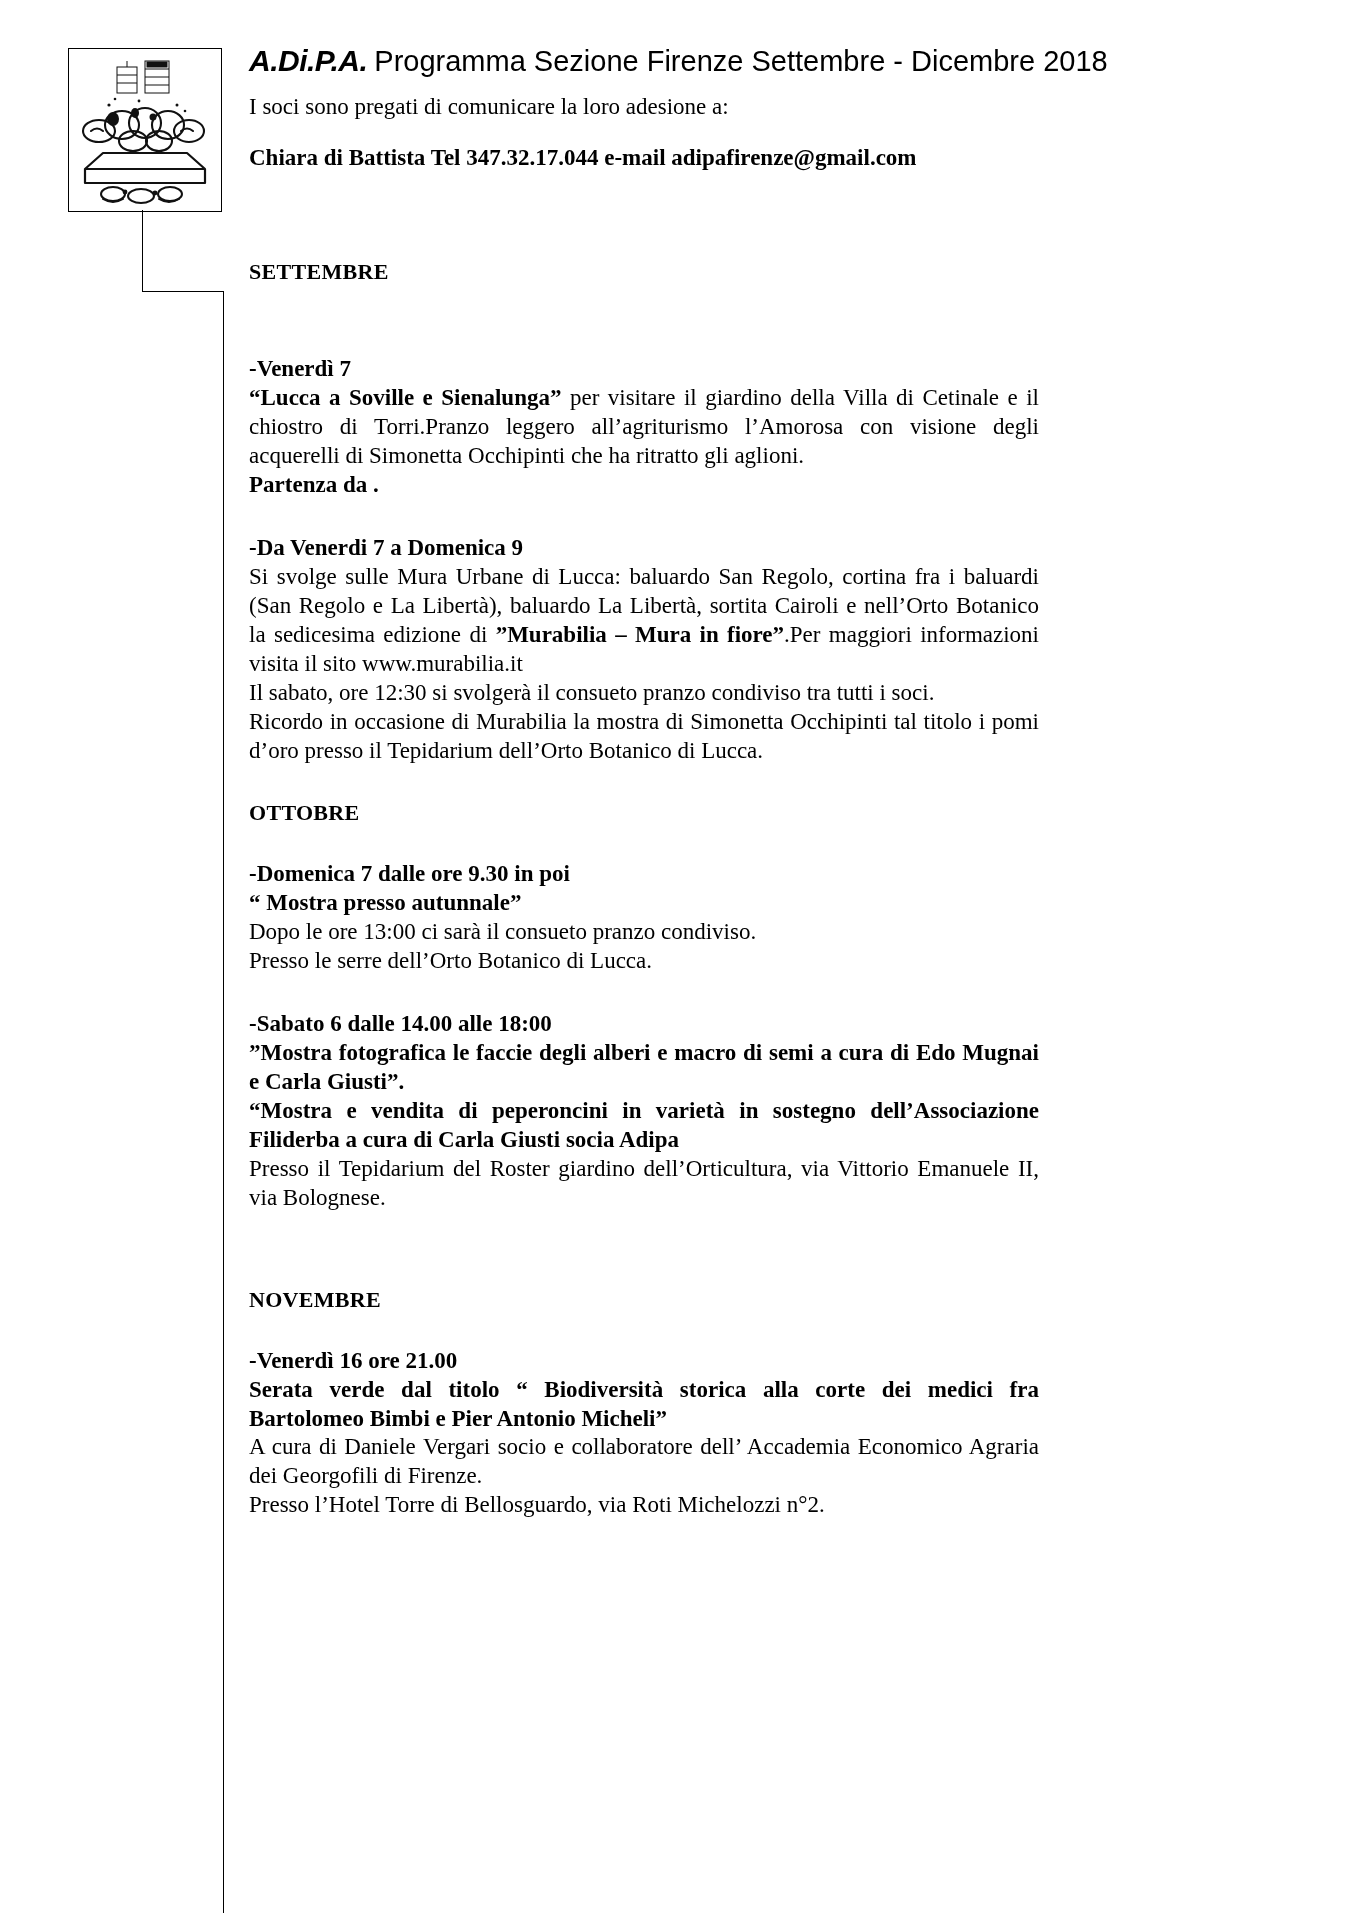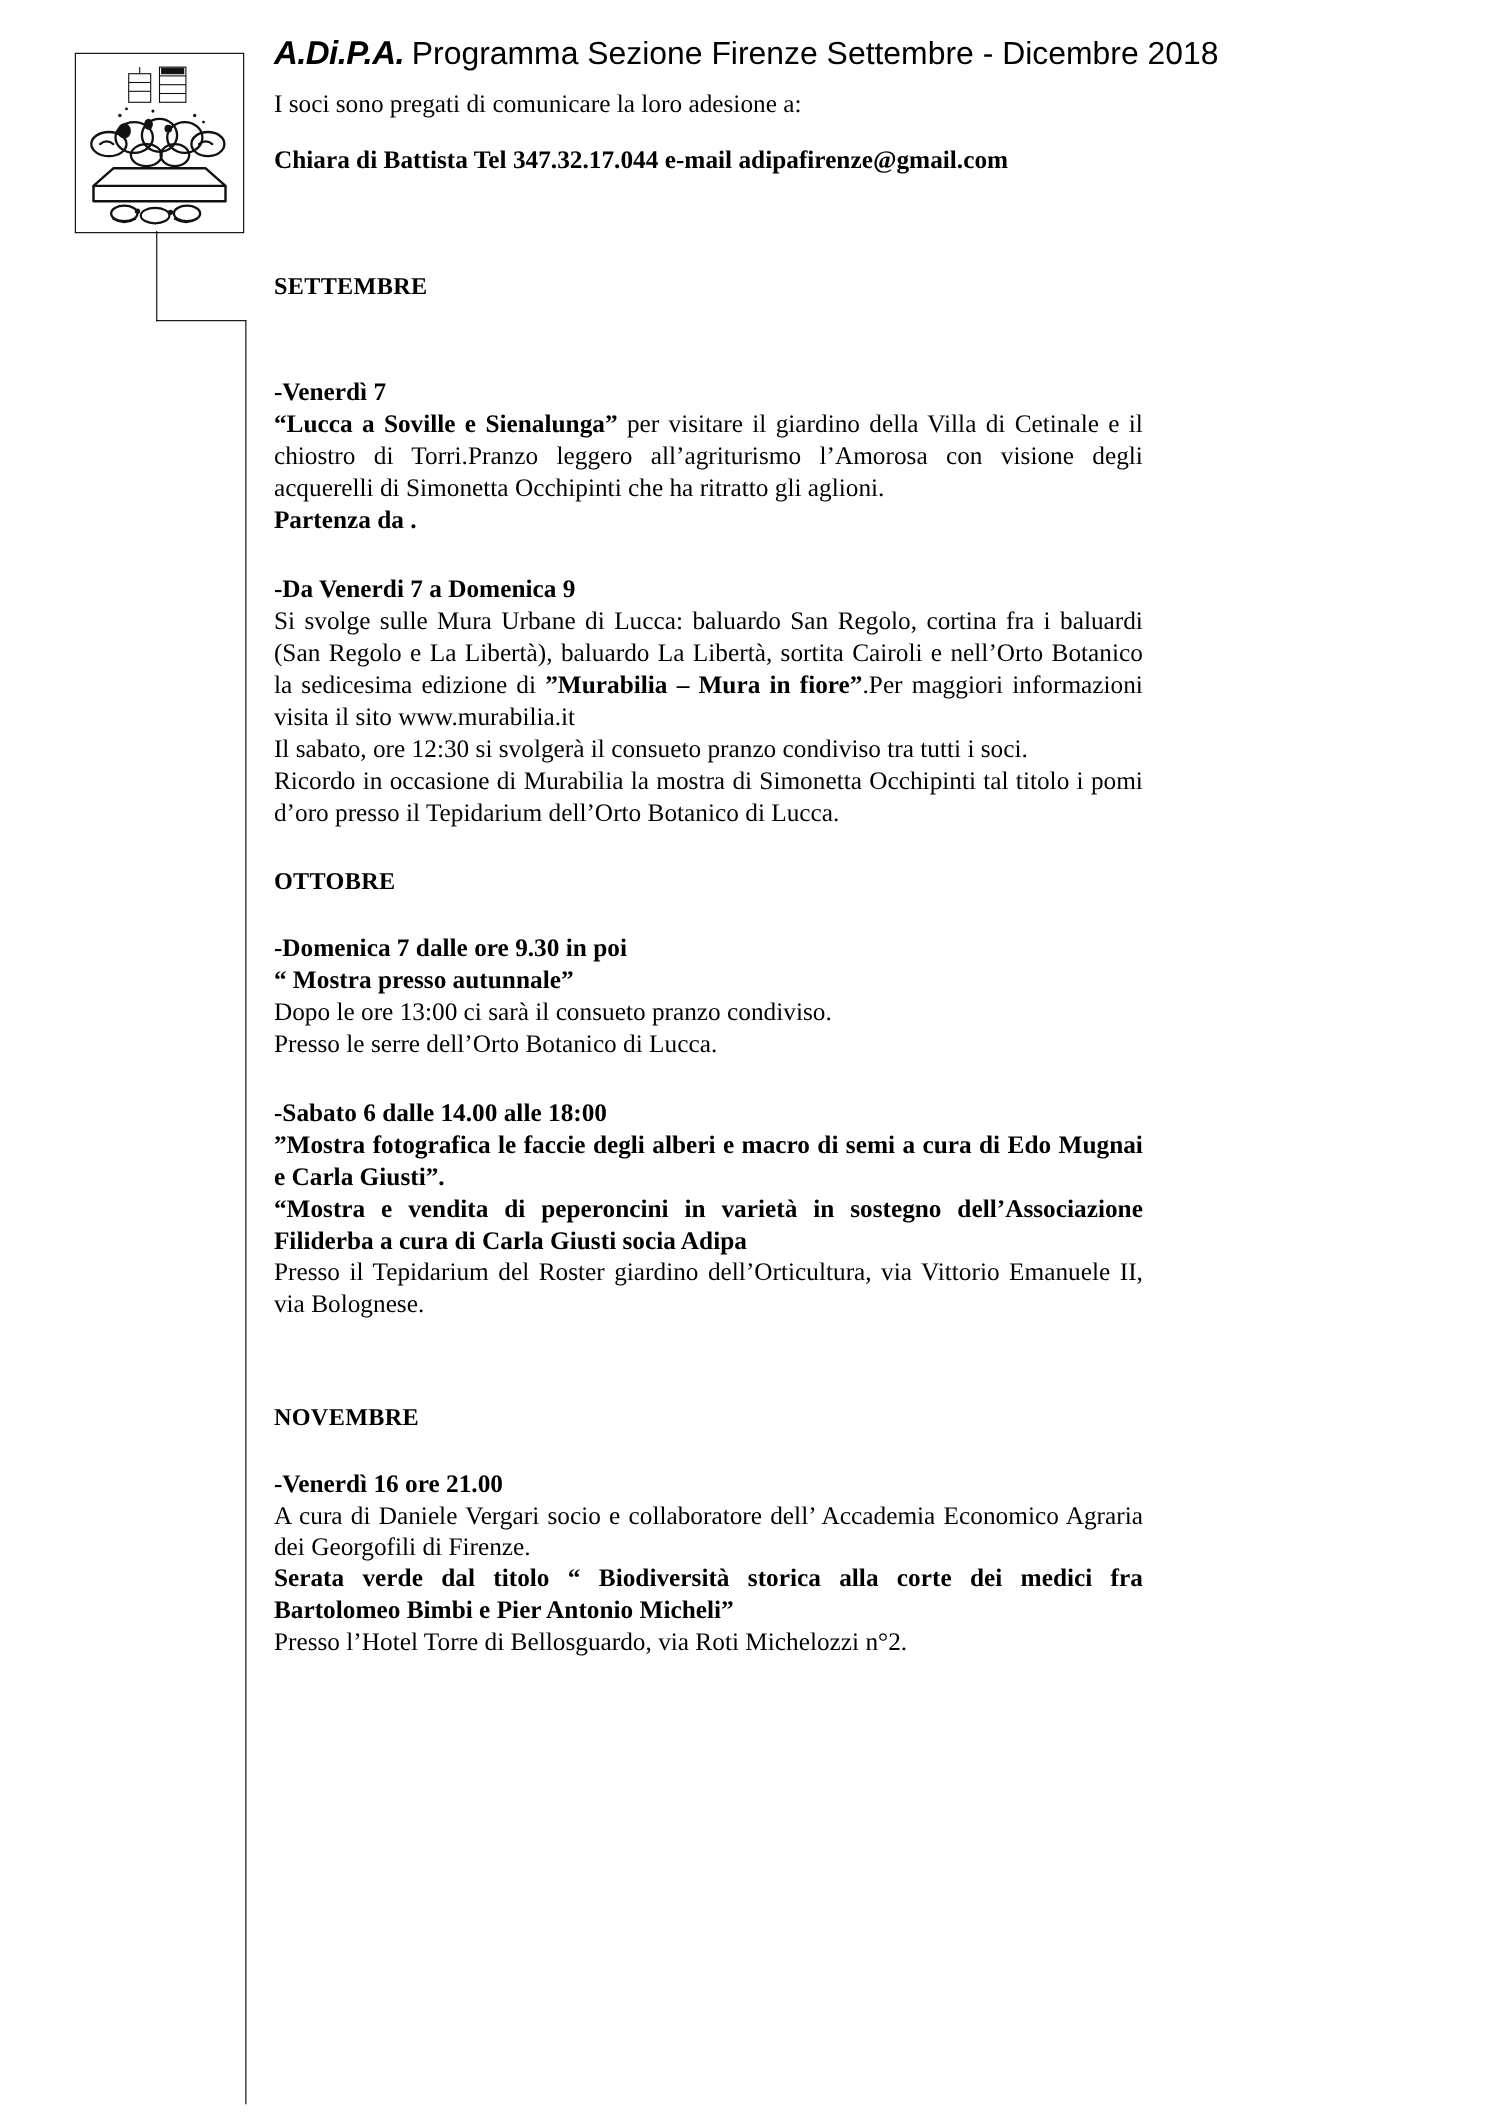--- a/index.html
+++ b/index.html
@@ -47,21 +47,21 @@
     top: 291px;
     width: 0;
     height: 1622px;
     border-left: 1.2px solid #000;
   }
 
   
   .content {
     position: absolute;
     left: 249px;
-    top: 32px;
+    top: 44px;
     width: 790px;
   }
 
   .title-line {
     display: flex;
     align-items: baseline;
     white-space: nowrap;
     margin-bottom: 14px;
   }
   .acronym {
@@ -246,18 +246,18 @@
 
     <div class="spacer-nov"></div>
 
     <div class="month">NOVEMBRE</div>
 
     <div class="spacer-md"></div>
 
     <div class="para nojust">
       <span class="b">-Venerdì 16 ore 21.00</span>
     </div>
+    <div class="para b">Serata verde dal titolo “ Biodiversità storica alla corte dei medici fra Bartolomeo Bimbi e Pier Antonio Micheli”</div>
     <div class="para">A cura di Daniele Vergari socio e collaboratore dell’ Accademia Economico Agraria dei Georgofili di Firenze.</div>
-    <div class="para b">Serata verde dal titolo “ Biodiversità storica alla corte dei medici fra Bartolomeo Bimbi e Pier Antonio Micheli”</div>
     <div class="para nojust">Presso l’Hotel Torre di Bellosguardo, via Roti Michelozzi n°2.</div>
 
   </div>
 </div>
 
 </body></html>

